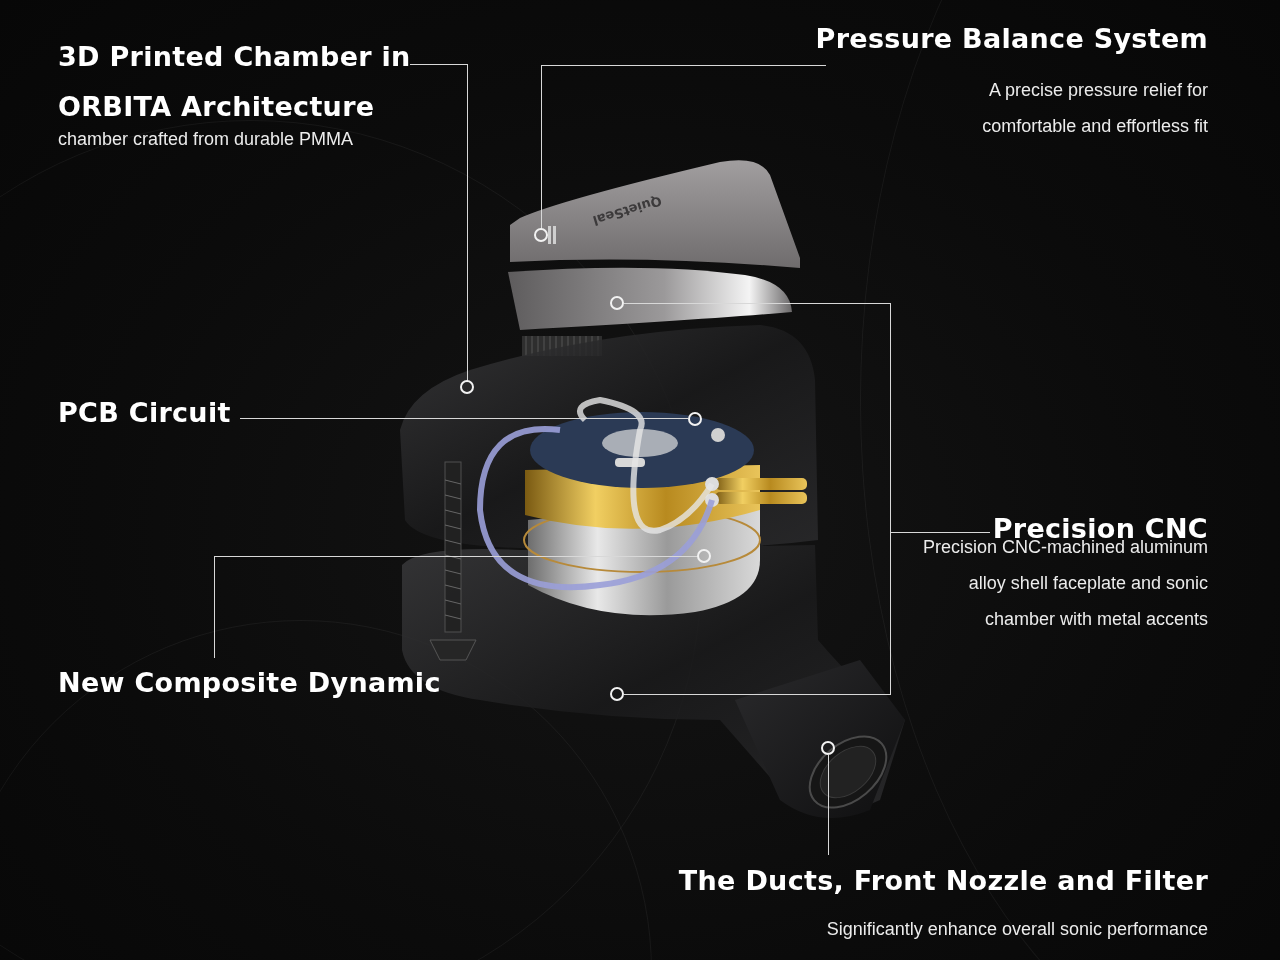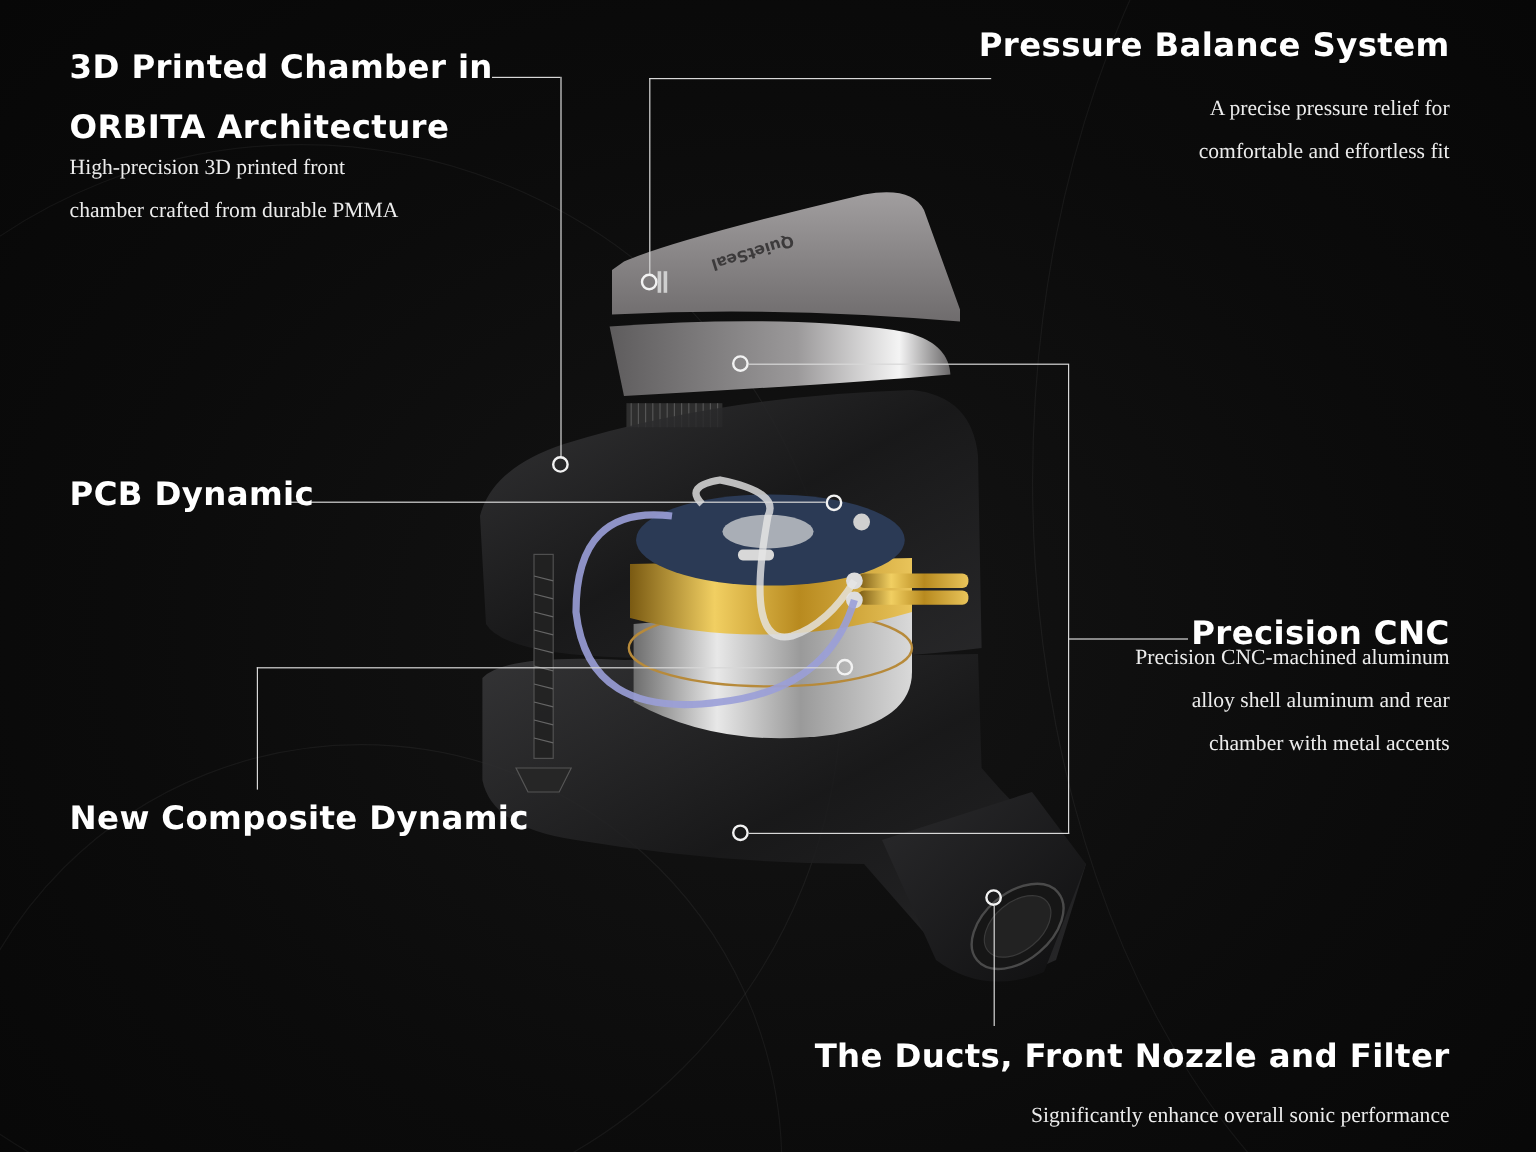--- a/index.html
+++ b/index.html
@@ -1,20 +1,20 @@
 <!DOCTYPE html>
 <html><head>
 <meta charset="utf-8">
 <style>
   html,body{margin:0;padding:0;}
   body{width:1280px;height:960px;overflow:hidden;background:#0a0a0a;position:relative;font-family:"DejaVu Sans","Liberation Sans",sans-serif;color:#fff;}
   .bg{position:absolute;inset:0;background:radial-gradient(ellipse at 50% 55%,#141414 0%,#0b0b0b 60%,#070707 100%);}
   .arc{position:absolute;border-radius:50%;border:1px solid rgba(255,255,255,0.05);}
   .title{position:absolute;font-weight:bold;font-size:27px;letter-spacing:0.3px;line-height:50px;white-space:nowrap;}
-  .desc{position:absolute;font-size:18px;line-height:36px;color:#ececec;white-space:nowrap;font-family:Liberation Serif, serif;}
+  .desc{position:absolute;font-size:18px;line-height:36px;color:#ececec;white-space:nowrap;font-family:Liberation Sans, sans-serif;}
   .r{text-align:right;}
   .line{position:absolute;background:#d8d8d8;}
   .dot{position:absolute;width:14px;height:14px;border:2px solid #f2f2f2;border-radius:50%;box-sizing:border-box;}
   svg.iem{position:absolute;left:0;top:0;}
   .engrave{font-family:"DejaVu Sans",sans-serif;font-weight:bold;}
 </style>
 </head>
 <body>
 
 <div class="bg"></div>
@@ -145,42 +145,41 @@
 <div class="dot" style="left:697px;top:549px;"></div>
 
 <div class="line" style="left:828px;top:755px;width:1px;height:100px;"></div>
 <div class="dot" style="left:821px;top:741px;"></div>
 
 <div class="title" style="left:58px;top:32px;">
   <div>3D Printed Chamber in</div>
   <div>ORBITA Architecture</div>
 </div>
 <div class="desc" style="left:58px;top:121px;">
-  <div>High-precision 3D printed front</div>
   <div>chamber crafted from durable PMMA</div>
 </div>
 
 <div class="title r" style="right:72px;top:14px;">
   <div>Pressure Balance System</div>
 </div>
 <div class="desc r" style="right:72px;top:72px;">
   <div>A precise pressure relief for</div>
   <div>comfortable and effortless fit</div>
 </div>
 
 <div class="title" style="left:58px;top:388px;">
-  <div>PCB Dynamic</div>
+  <div>PCB Circuit</div>
 </div>
 
 <div class="title r" style="right:72px;top:504px;">
   <div>Precision CNC</div>
 </div>
 <div class="desc r" style="right:72px;top:529px;">
   <div>Precision CNC-machined aluminum</div>
-  <div>alloy shell aluminum and rear</div>
+  <div>alloy shell faceplate and sonic</div>
   <div>chamber with metal accents</div>
 </div>
 
 <div class="title" style="left:58px;top:658px;text-align:center;">
   <div>New Composite Dynamic</div>
 </div>
 
 <div class="title r" style="right:72px;top:856px;">
   <div>The Ducts, Front Nozzle and Filter</div>
 </div>

